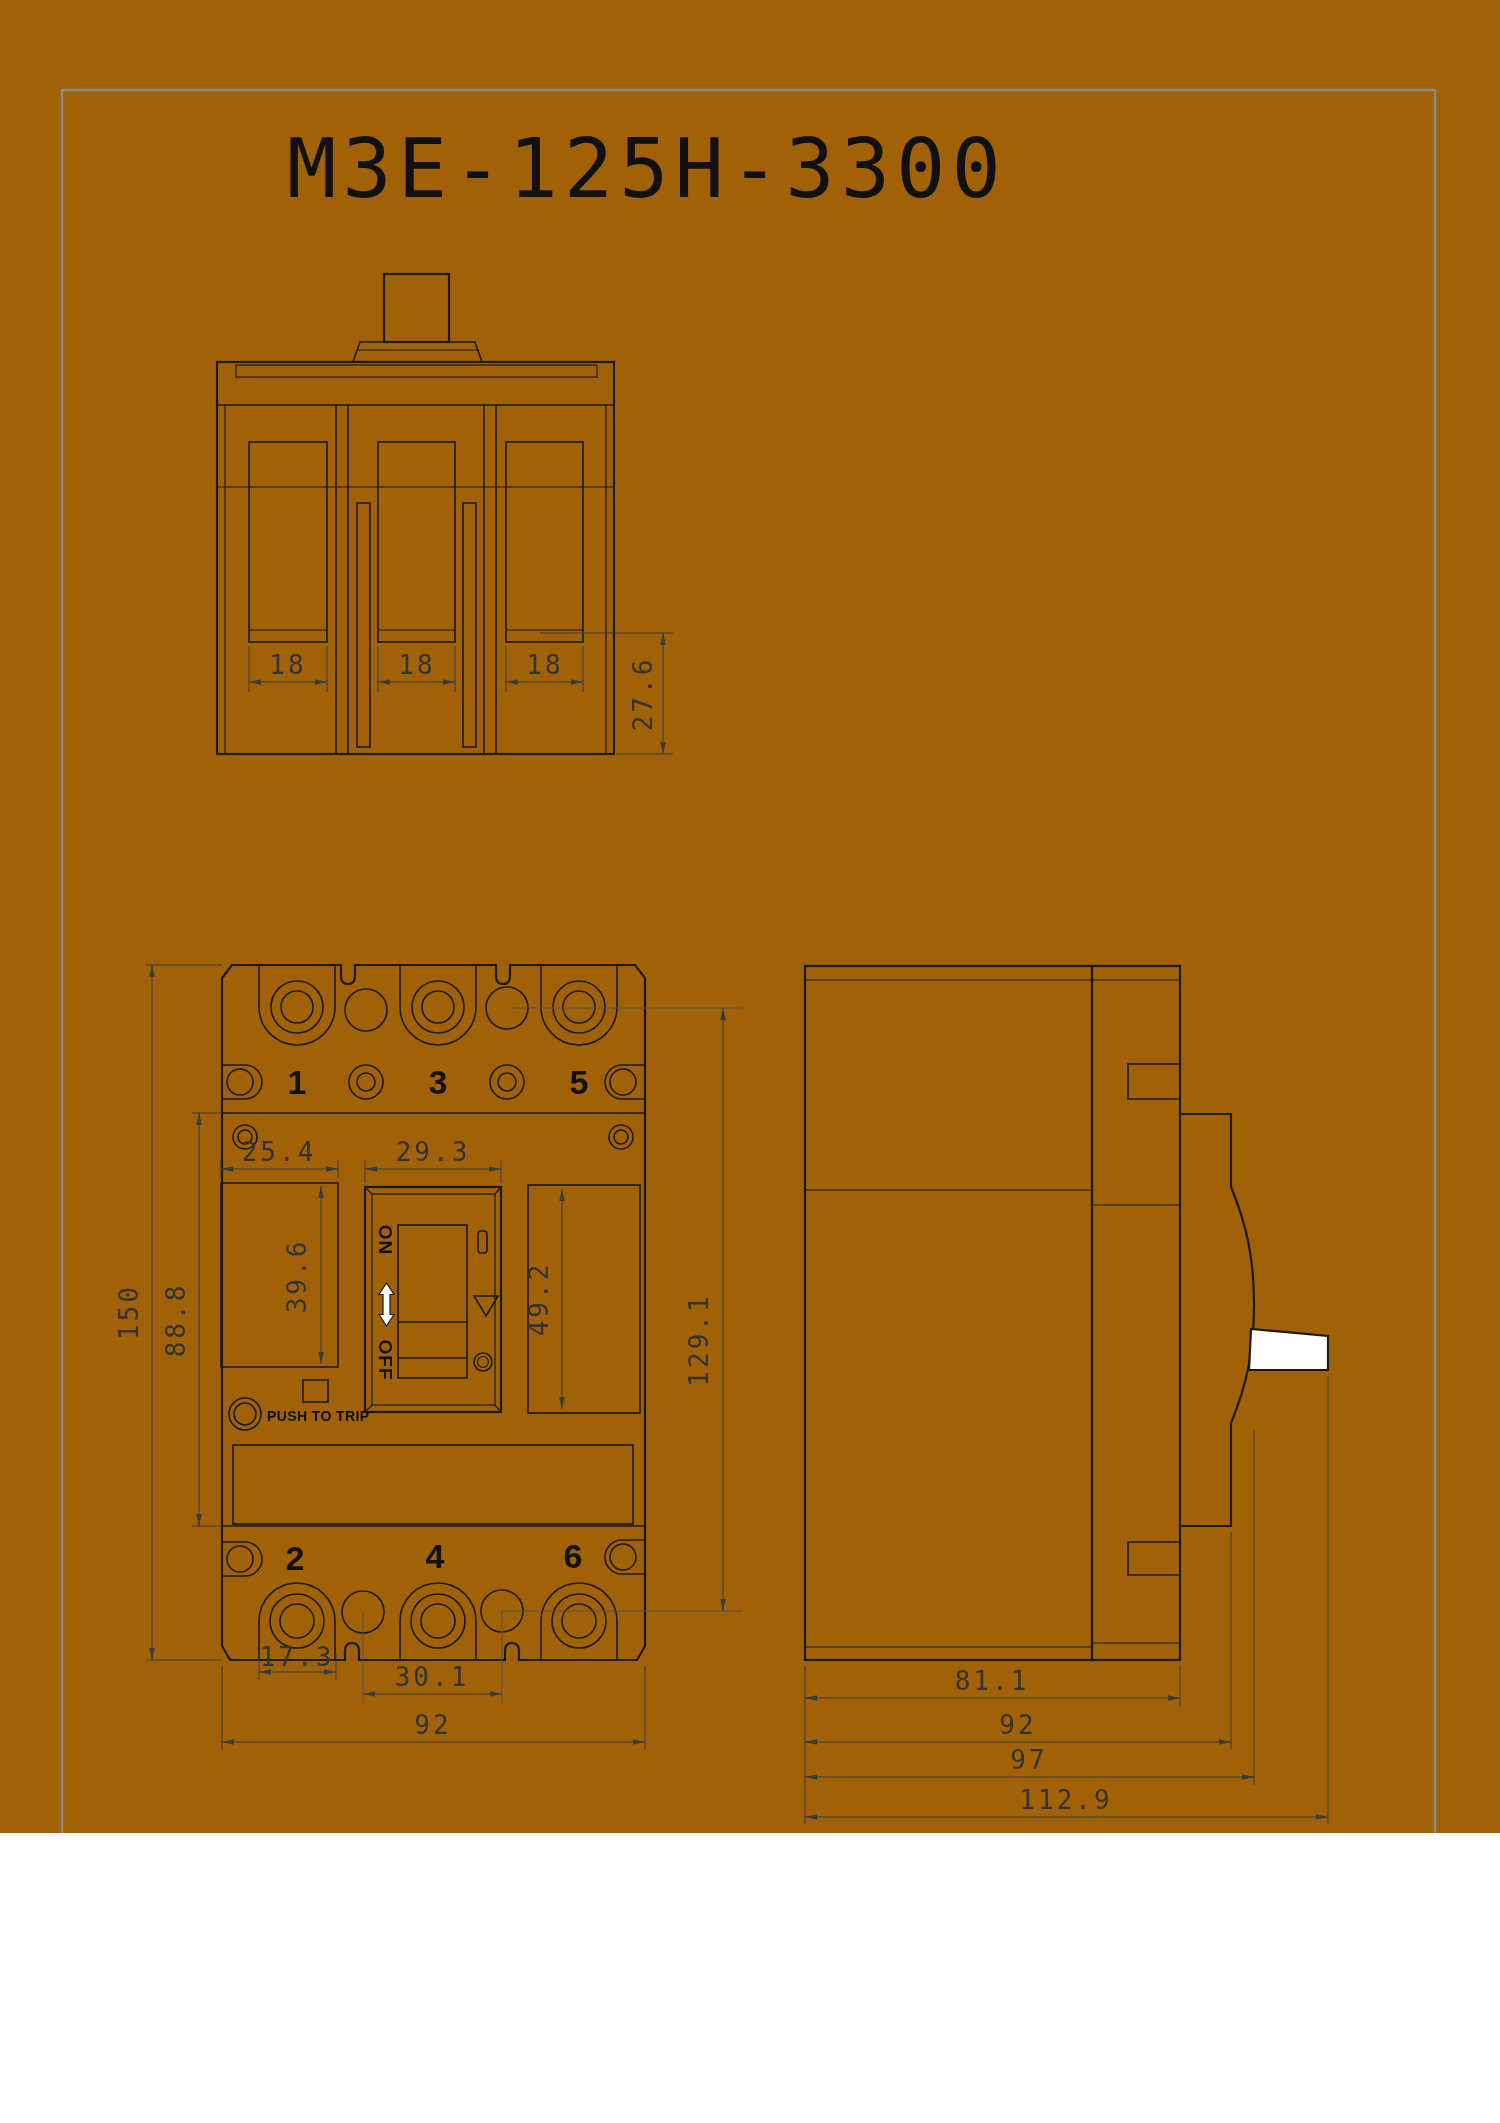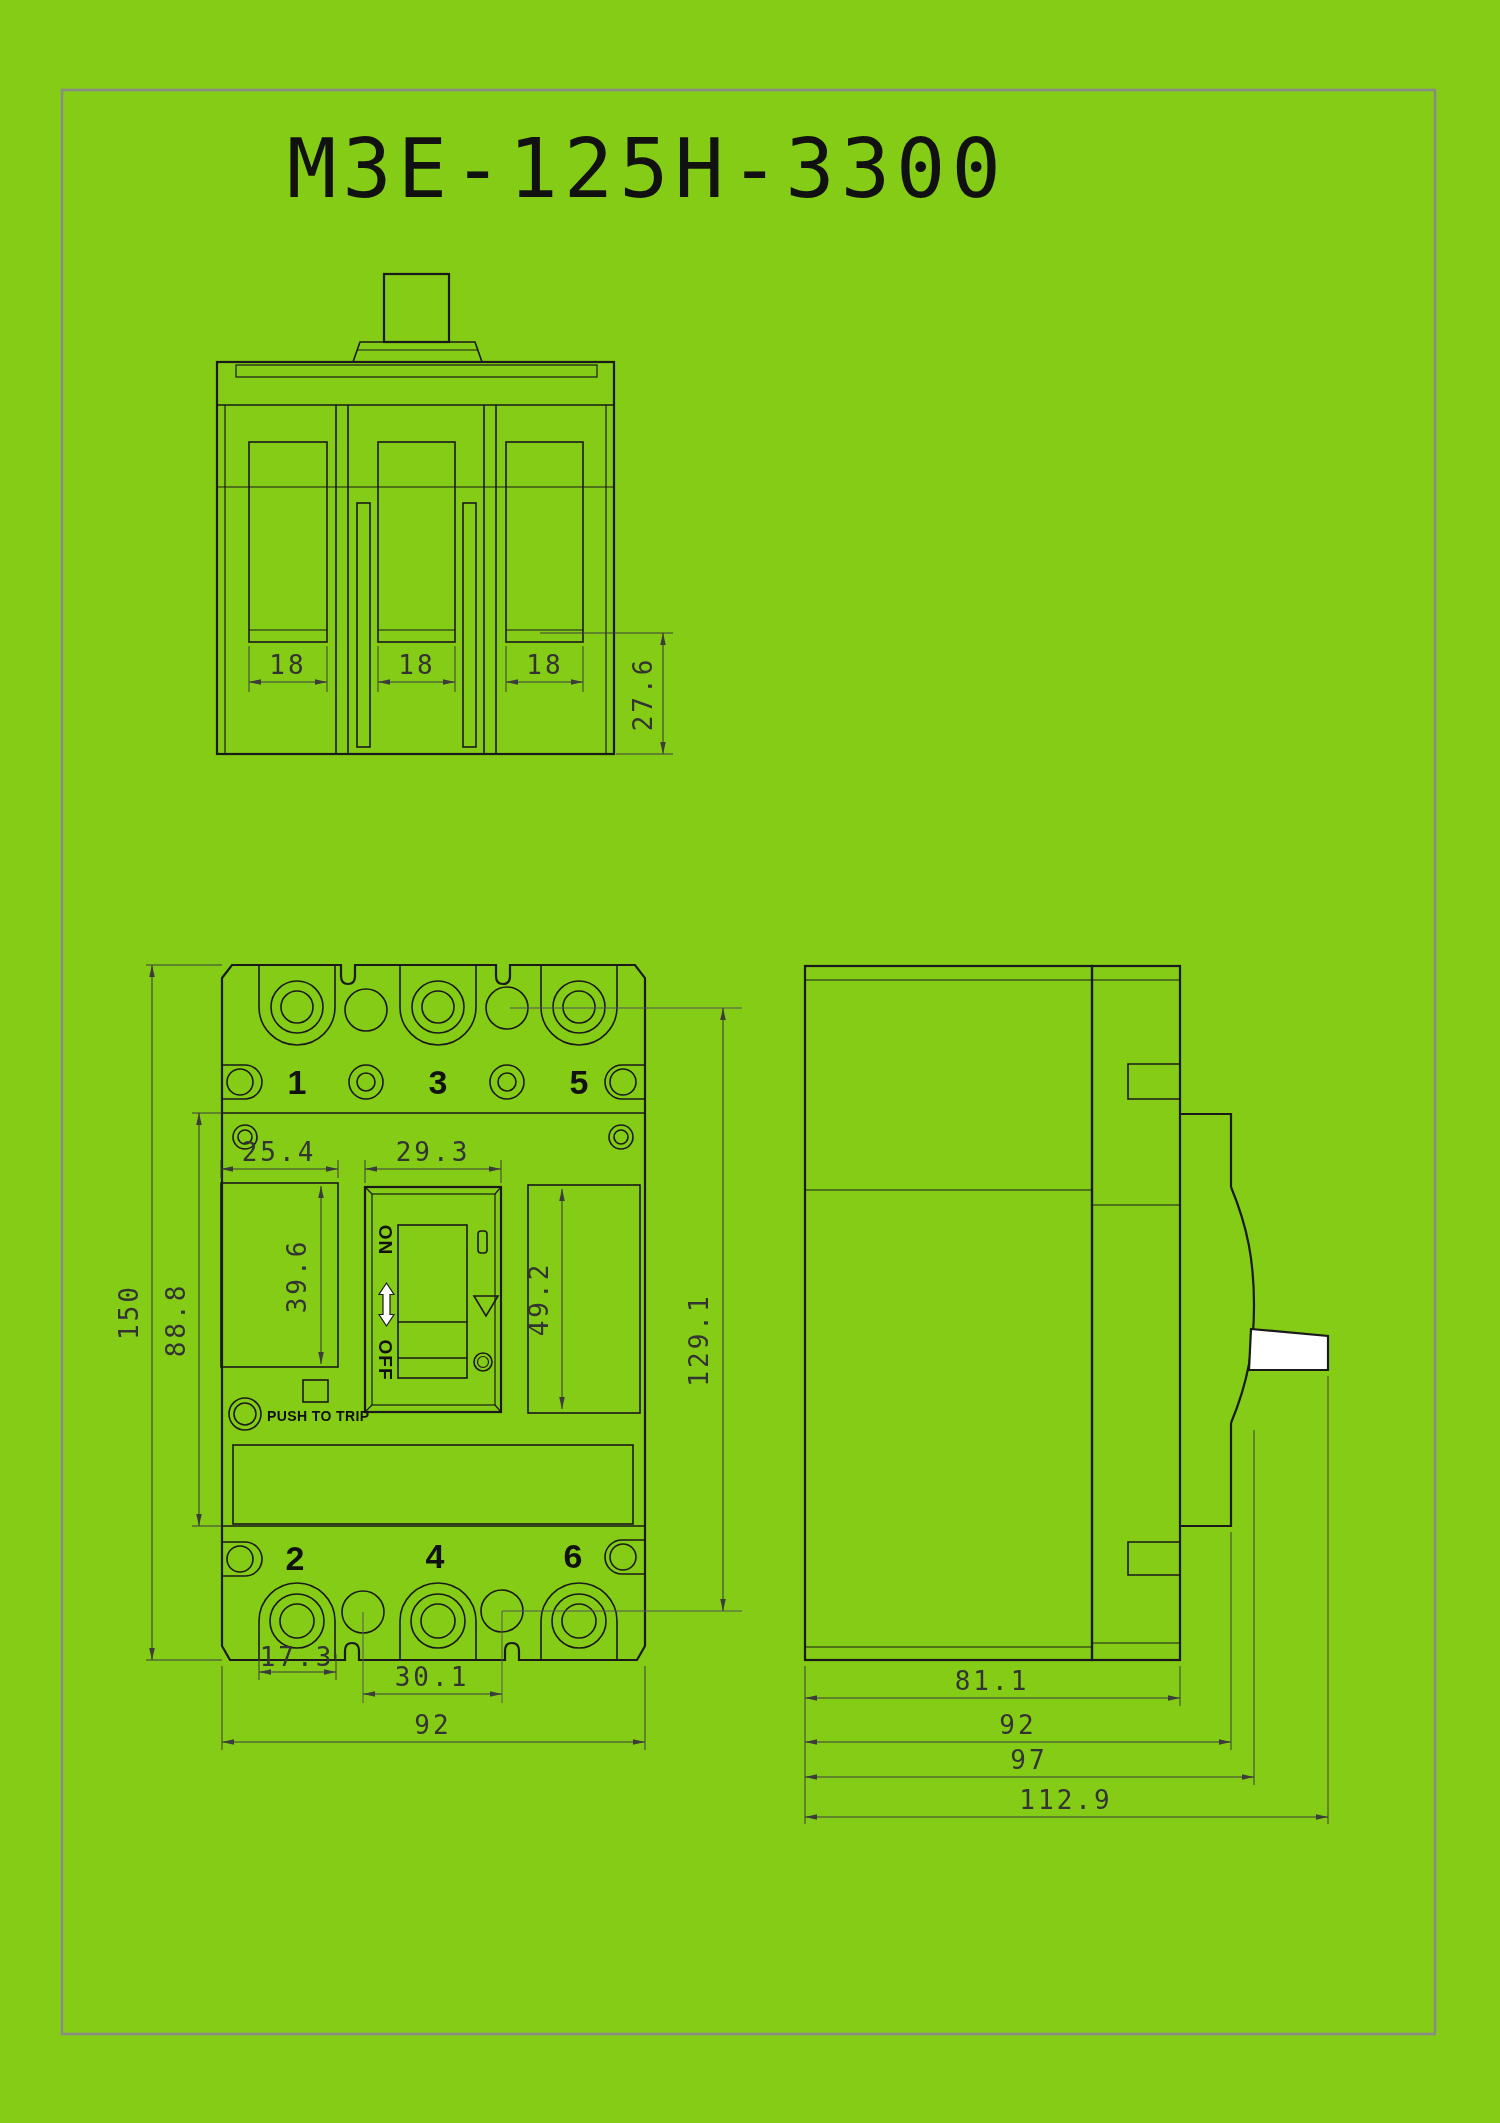--- a/index.html
+++ b/index.html
@@ -1,16 +1,16 @@
 <!DOCTYPE html>
 <html><head>
 <meta charset="utf-8">
 <style>
   html,body{margin:0;padding:0;background:#fff;}
-  .sheet{position:relative;width:1500px;height:2123px;background:#84cc16;font-family:"DejaVu Sans Mono",monospace;}
+  .sheet{position:relative;width:1500px;height:1833px;background:#a16207;font-family:"DejaVu Sans Mono",monospace;}
   svg{position:absolute;left:0;top:0;}
   .obj{stroke:#1a1a1a;fill:none;stroke-width:1.6px;stroke-linecap:butt;stroke-linejoin:miter;}
   .obj-heavy{stroke:#1a1a1a;fill:none;stroke-width:2.2px;}
   .obj-light{stroke:#1a1a1a;fill:none;stroke-width:1.2px;}
   .dim{stroke:#3c3c3c;fill:none;stroke-width:1.1px;}
   .ext{stroke:#3c3c3c;fill:none;stroke-width:1px;}
   .leader{stroke:#555;fill:none;stroke-width:1px;}
   .dim-text{font-family:"DejaVu Sans Mono",monospace;font-size:26px;fill:#333;letter-spacing:3px;}
   .title-text{font-family:"DejaVu Sans Mono",monospace;font-size:82px;fill:#111;letter-spacing:6px;}
   .pole-num{font-family:"Liberation Sans",sans-serif;font-weight:bold;font-size:34px;fill:#111;}

